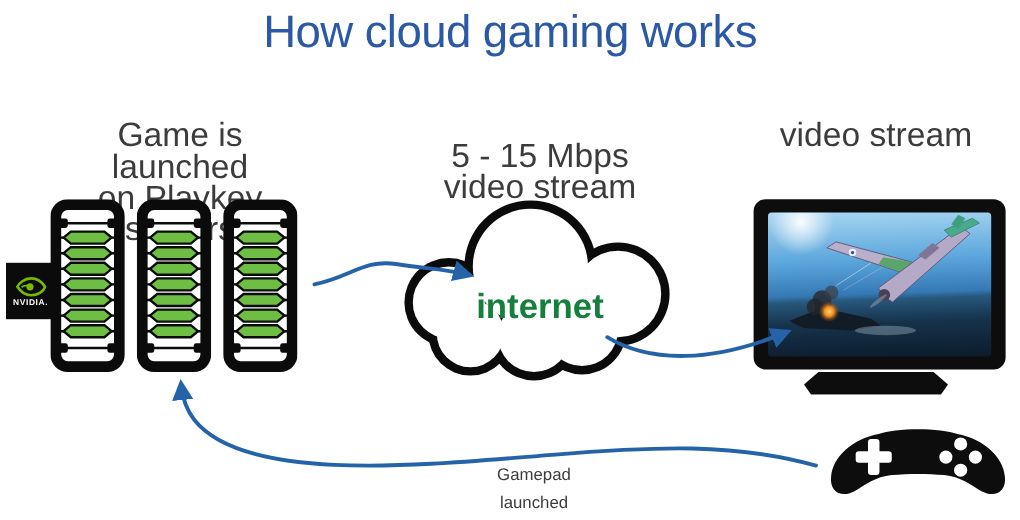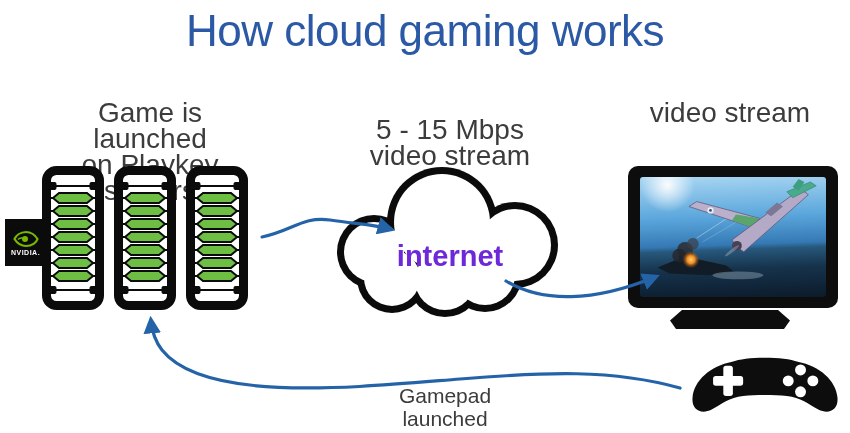--- a/index.html
+++ b/index.html
@@ -1,32 +1,32 @@
 <!DOCTYPE html>
 <html><head>
 <meta charset="utf-8">
 <style>
   html,body{margin:0;padding:0;background:#ffffff;}
   .canvas{position:relative;width:850px;height:433px;background:#ffffff;overflow:hidden;
           font-family:"Liberation Sans", sans-serif;}
   .title{position:absolute;left:0;right:0;top:6px;text-align:center;
-         font-size:44px;font-weight:400;letter-spacing:-0.5px;color:#2b59a5;}
+         font-size:38px;font-weight:400;letter-spacing:-0.5px;color:#2b59a5;}
   .caption{position:absolute;text-align:center;font-size:28px;line-height:26px;color:#3c3c3c;}
   .caption span{display:block;}
   .cap-servers{left:40px;width:220px;top:100px;}
   .cap-stream{left:340px;width:220px;top:100px;margin-top:17px;}
   .cap-user{left:620px;width:220px;top:100px;}
-  .cap-gamepad{left:350px;width:190px;top:384px;font-size:21px;line-height:23px;}
+  .cap-gamepad{left:350px;width:190px;top:384px;font-size:14px;line-height:23px;}
   .servers-svg{position:absolute;left:42px;top:166px;}
   .nvidia-badge{position:absolute;left:5px;top:219px;width:41px;height:47px;background:#0b0b0b;
                 display:flex;flex-direction:column;align-items:center;justify-content:center;}
   .nvidia-text{color:#ffffff;font-size:7px;font-weight:bold;letter-spacing:0.5px;margin-top:1px;}
   .cloud-svg{position:absolute;left:330px;top:158px;}
   .cloud-label{position:absolute;left:380px;top:240px;width:140px;text-align:center;
-               font-size:29px;font-weight:bold;color:#6d28d9;}
+               font-size:29px;font-weight:bold;color:#15803d;}
   .monitor{position:absolute;left:628px;top:166px;width:210px;height:142px;
            background:#0d0d0d;border-radius:10px;}
   .screen{position:absolute;left:12px;top:11px;right:12px;bottom:11px;border-radius:3px;overflow:hidden;
           background:linear-gradient(178deg,#a9d6f2 0%,#5aa6dc 34%,#3579b4 56%,#27587c 60%,#16334c 75%,#0c1b2b 100%);}
   .screen svg{position:absolute;left:0;top:0;width:100%;height:100%;}
   .stand{position:absolute;left:670px;top:310px;width:120px;height:19px;background:#0d0d0d;
          clip-path:polygon(10% 0,90% 0,100% 55%,95% 100%,5% 100%,0 55%);}
   .gamepad-svg{position:absolute;left:683px;top:352px;}
   .arrows{position:absolute;left:0;top:0;pointer-events:none;}
 </style>

